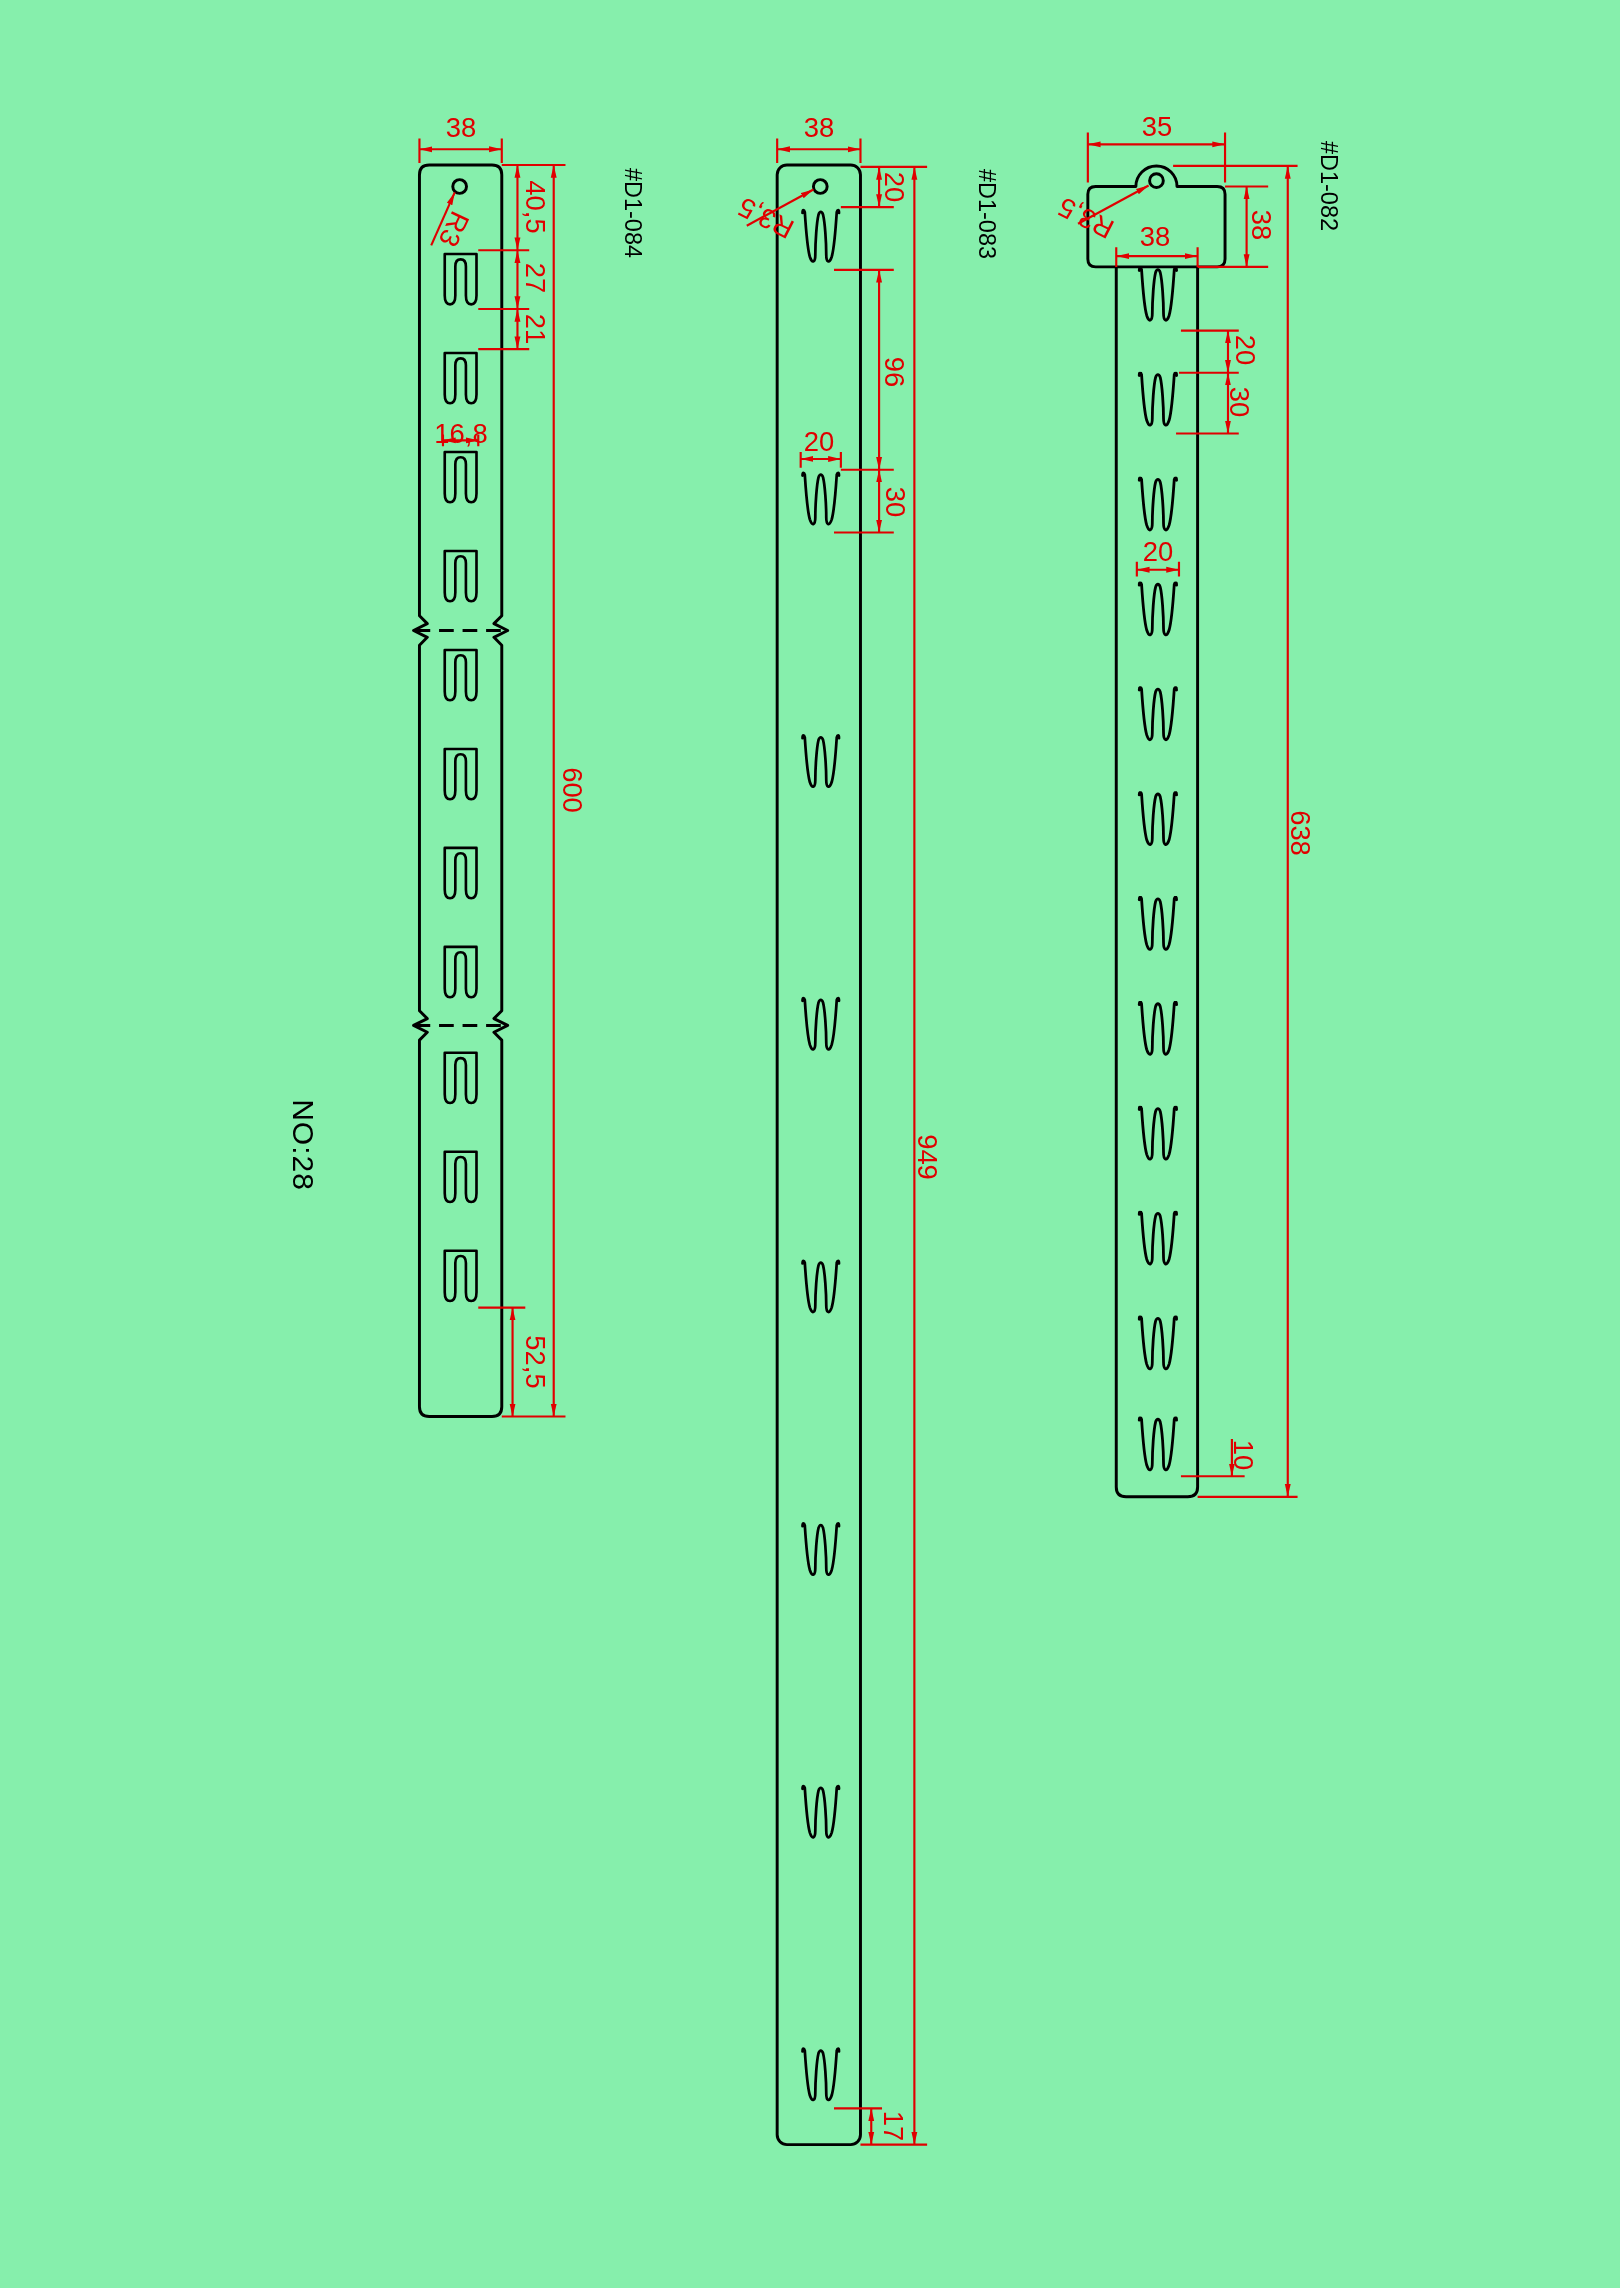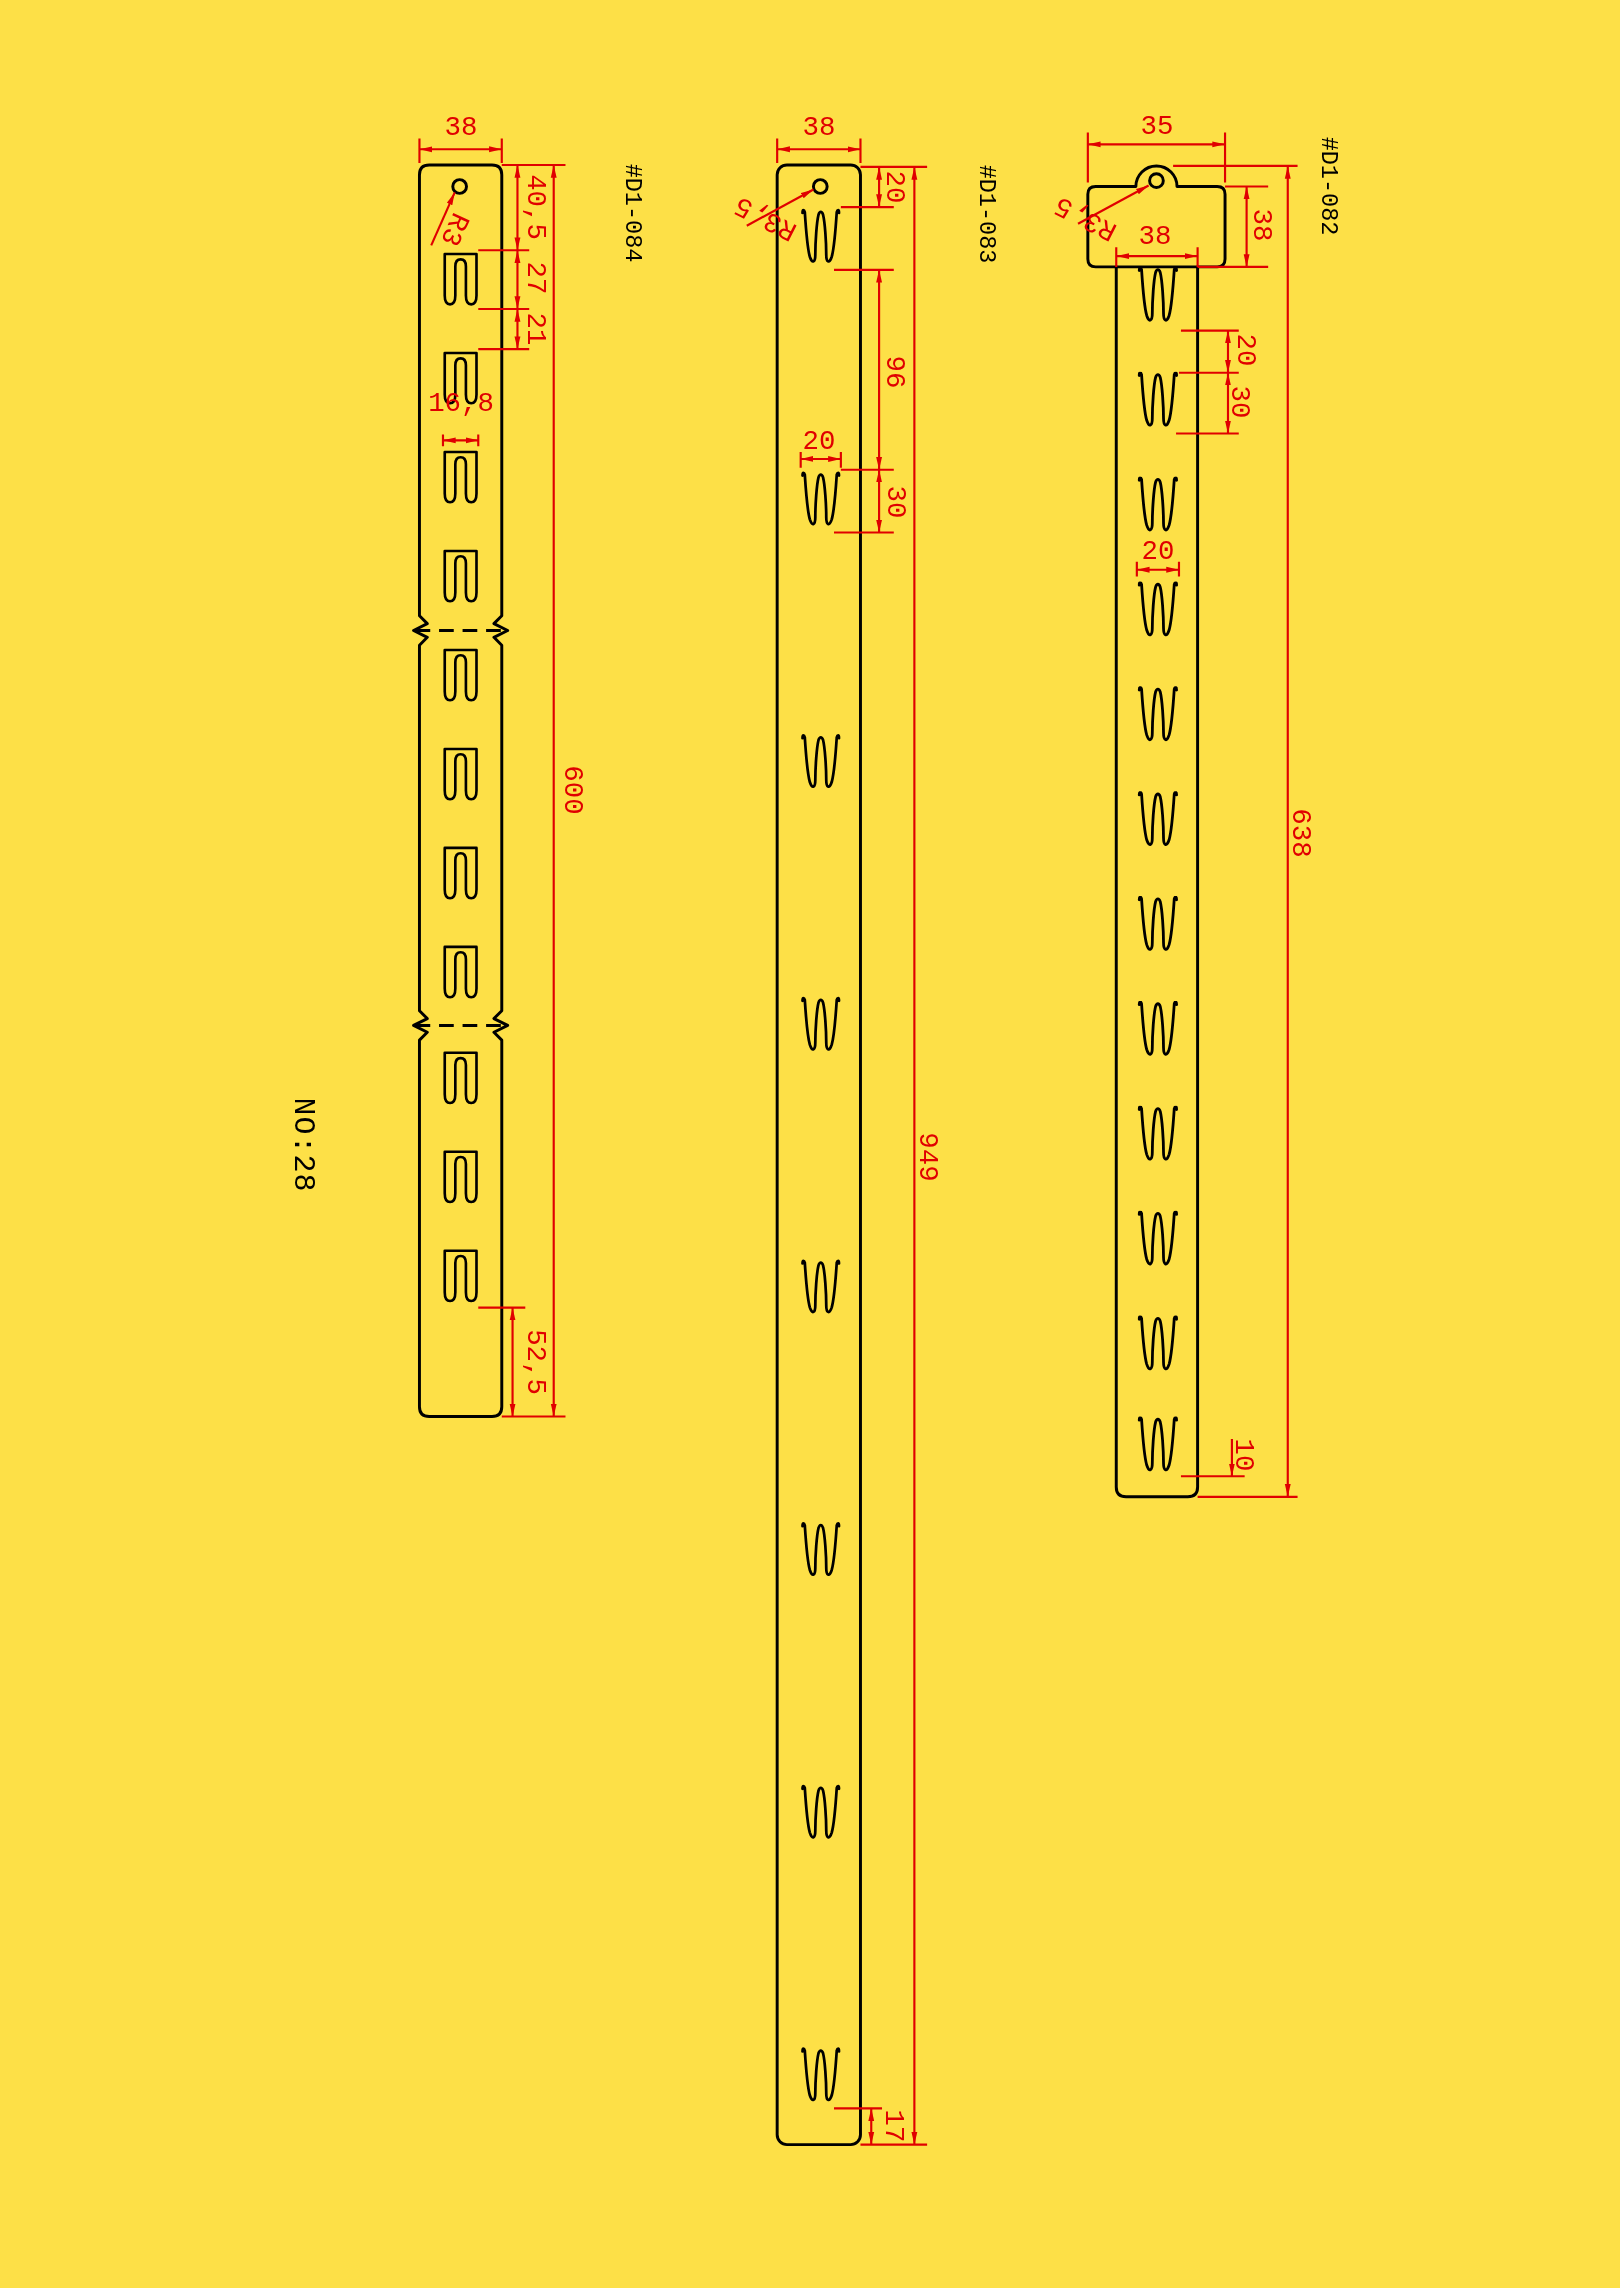--- a/index.html
+++ b/index.html
@@ -1,17 +1,17 @@
 <!DOCTYPE html>
 <html><head>
 <meta charset="utf-8">
 <style>
   html,body{margin:0;padding:0;background:#fff}
-  #canvas{position:relative;width:1620px;height:2289px;background:#fde047;overflow:hidden;
-          font-family:Liberation Mono, monospace}
+  #canvas{position:relative;width:1620px;height:2289px;background:#86efac;overflow:hidden;
+          font-family:Liberation Sans, sans-serif}
   #drawing{position:absolute;left:0;top:0}
   .outline{fill:none;stroke:#000;stroke-width:3;stroke-linejoin:round;stroke-linecap:round}
   .dash{fill:none;stroke:#000;stroke-width:3;stroke-dasharray:15 9}
   .ext{fill:none;stroke:#e00000;stroke-width:2.2}
   .dim{fill:none;stroke:#e00000;stroke-width:2.2;marker-start:url(#arr);marker-end:url(#arr)}
   .dime{fill:none;stroke:#e00000;stroke-width:2.2;marker-end:url(#arr)}
   .leader{fill:none;stroke:#e00000;stroke-width:2.2;marker-end:url(#arr)}
   .lbl{position:absolute;font-size:27.4px;color:#e00000;white-space:nowrap;
        transform:translate(-50%,-50%);line-height:1}
   .r90{transform:translate(-50%,-50%) rotate(90deg)}
@@ -144,21 +144,21 @@
       <path class="leader" d="M1100 228 L1172 189"></path>
     </g>
   </g>
 </svg>
 
 <div class="lbl" style="left:461px;top:128px">38</div>
 <div class="lbl r90" style="left:535px;top:207px">40,5</div>
 <div class="lbl r90" style="left:535px;top:278px">27</div>
 <div class="lbl r90" style="left:535px;top:329px">21</div>
 <div class="lbl r115" style="left:454px;top:229px">R3</div>
-<div class="lbl" style="left:461px;top:404px">16,8</div>
+<div class="lbl" style="left:461px;top:434px">16,8</div>
 <div class="lbl r90" style="left:572px;top:790px">600</div>
 <div class="lbl r90" style="left:535px;top:1362px">52,5</div>
 <div class="lbl r90 id" style="left:632px;top:213px">#D1-084</div>
 
 <div class="lbl" style="left:819px;top:128px">38</div>
 <div class="lbl r207" style="left:766px;top:218px">R3,5</div>
 <div class="lbl r90" style="left:894px;top:187px">20</div>
 <div class="lbl r90" style="left:894px;top:372px">96</div>
 <div class="lbl" style="left:819px;top:442px">20</div>
 <div class="lbl r90" style="left:895px;top:502px">30</div>

